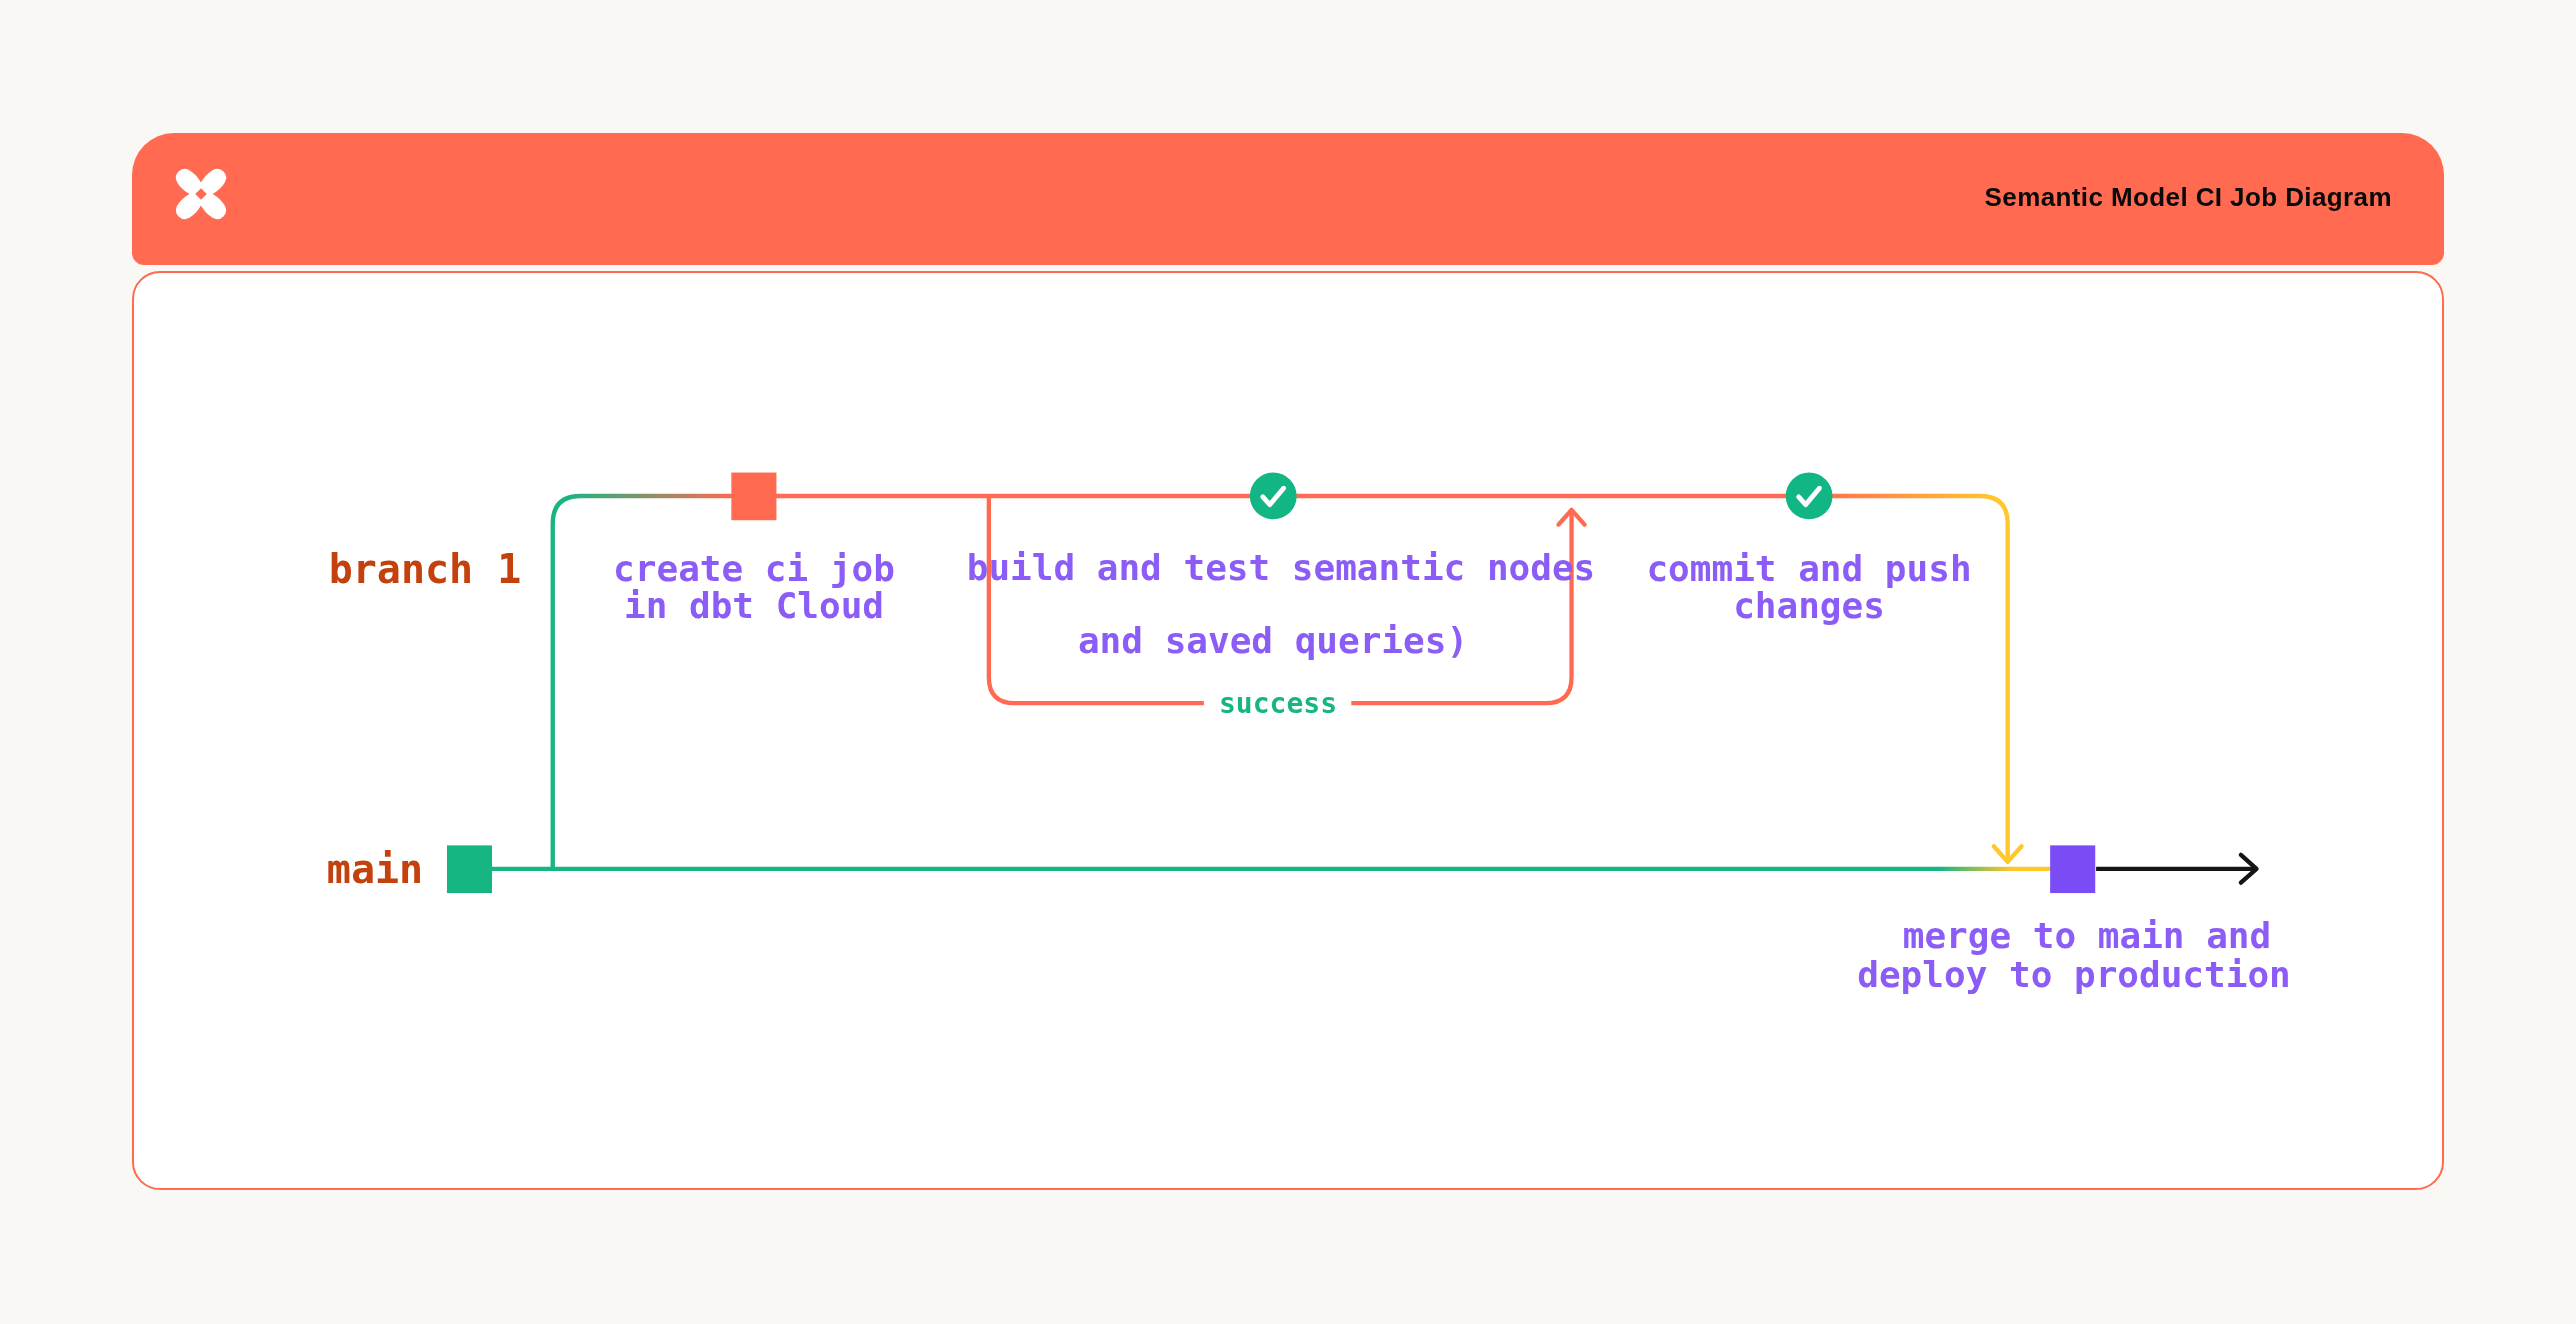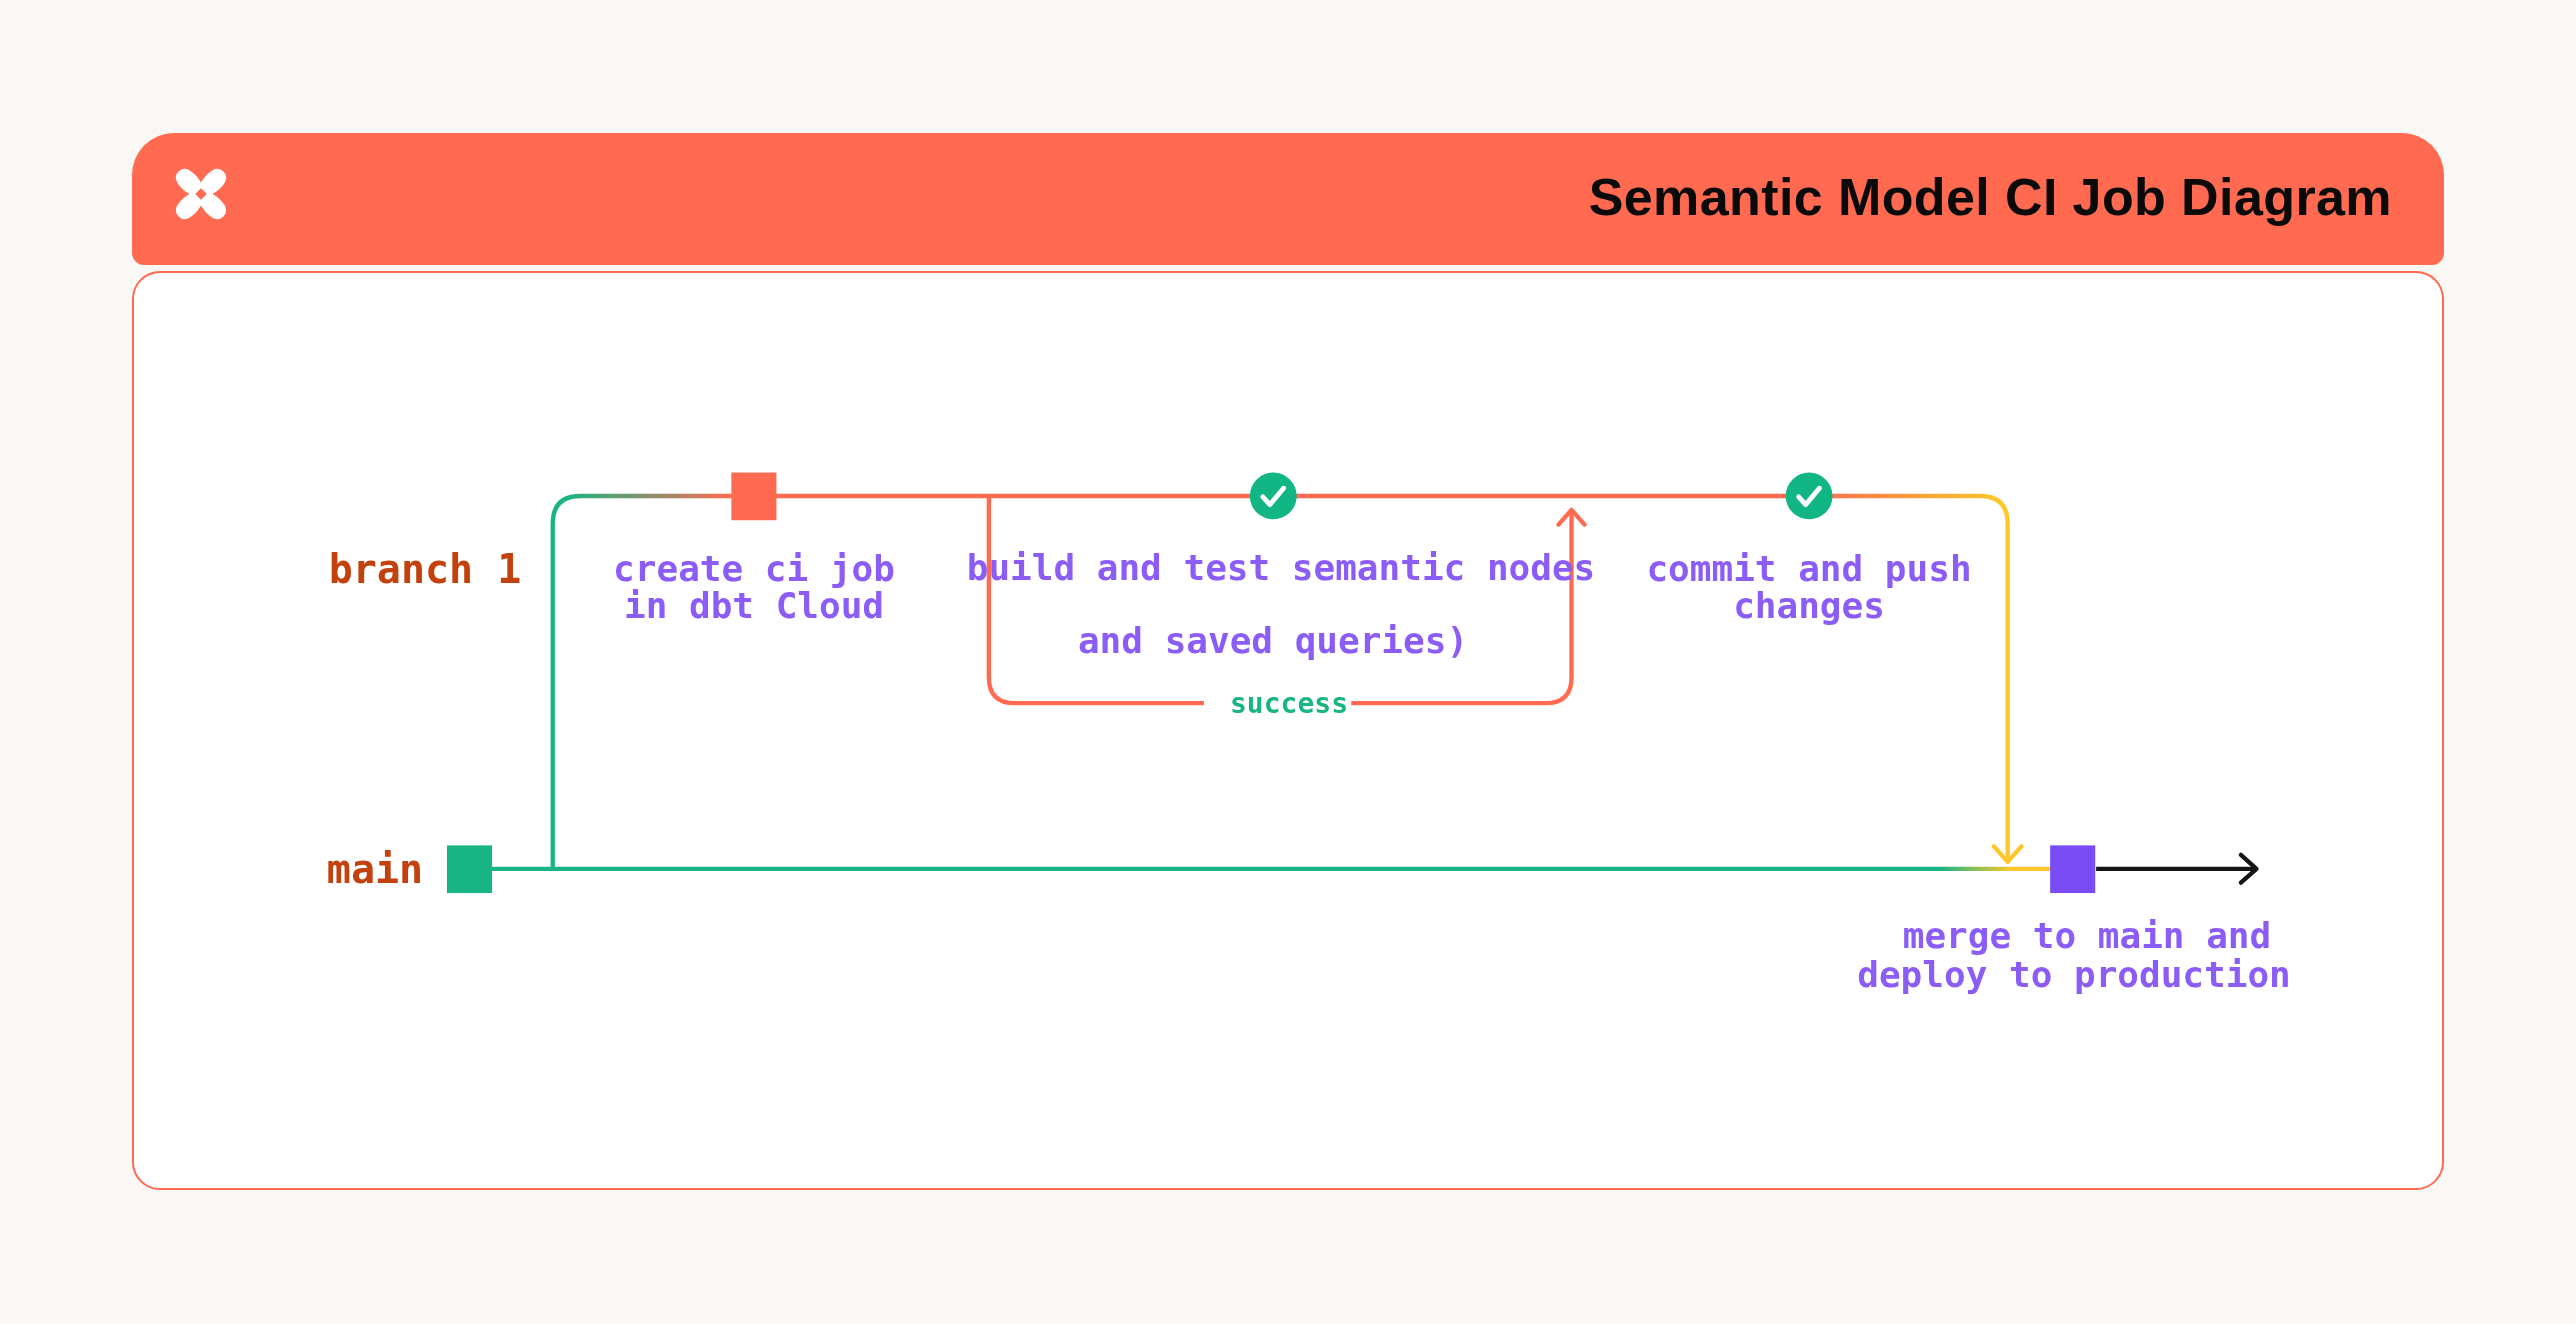--- a/index.html
+++ b/index.html
@@ -4,21 +4,21 @@
 <style>
   html,body{margin:0;padding:0;background:#f9f8f5;}
   .canvas{position:relative;width:2576px;height:1324px;background:#f9f8f5;overflow:hidden;
           font-family:"DejaVu Sans Mono", monospace;}
   .card-header{position:absolute;left:132px;top:133px;width:2312px;height:132px;
                background:#ff6a50;border-radius:42px 42px 12px 12px;}
   .card-body{position:absolute;left:132px;top:271px;width:2312px;height:919px;
              background:#ffffff;border:2.6px solid #ff6a50;border-radius:28px;box-sizing:border-box;}
   .logo{position:absolute;left:167px;top:160px;width:68px;height:68px;}
   .title{position:absolute;right:184px;top:197px;transform:translateY(-50%);
-         font-family:"Liberation Sans", sans-serif;font-weight:700;font-size:52px;
+         font-family:"Liberation Sans", sans-serif;font-weight:700;font-size:26px;
          color:#0a0a0a;letter-spacing:0.4px;white-space:nowrap;}
   svg.diagram{position:absolute;left:0;top:0;}
   .lane-label{position:absolute;transform:translate(-50%,-50%);font-weight:700;
               font-size:40px;color:#c2410c;white-space:nowrap;}
   .node-line{position:absolute;transform:translate(-50%,-50%);font-weight:700;
              font-size:36px;color:#8b5cf6;white-space:nowrap;}
   .success-label{position:absolute;transform:translate(-50%,-50%);font-weight:700;
                  font-size:28px;color:#17b583;white-space:nowrap;}
 </style>
 </head>
@@ -112,16 +112,16 @@
 
   <div class="node-line" style="left:1273px;top:567px;margin-left:8px;">build and test semantic nodes</div>
   <div class="node-line" style="left:1273px;top:640px;">and saved queries)</div>
 
   <div class="node-line" style="left:1809px;top:568px;">commit and push</div>
   <div class="node-line" style="left:1809px;top:605px;">changes</div>
 
   <div class="node-line" style="left:2074px;top:935px;padding-left:26px;">merge to main and</div>
   <div class="node-line" style="left:2074px;top:974px;">deploy to production</div>
 
-  <div class="success-label" style="left:1278px;top:703px;margin-left:11px;">success</div>
+  <div class="success-label" style="left:1278px;top:703px;">success</div>
 
 </div>
 
 
 </body></html>

